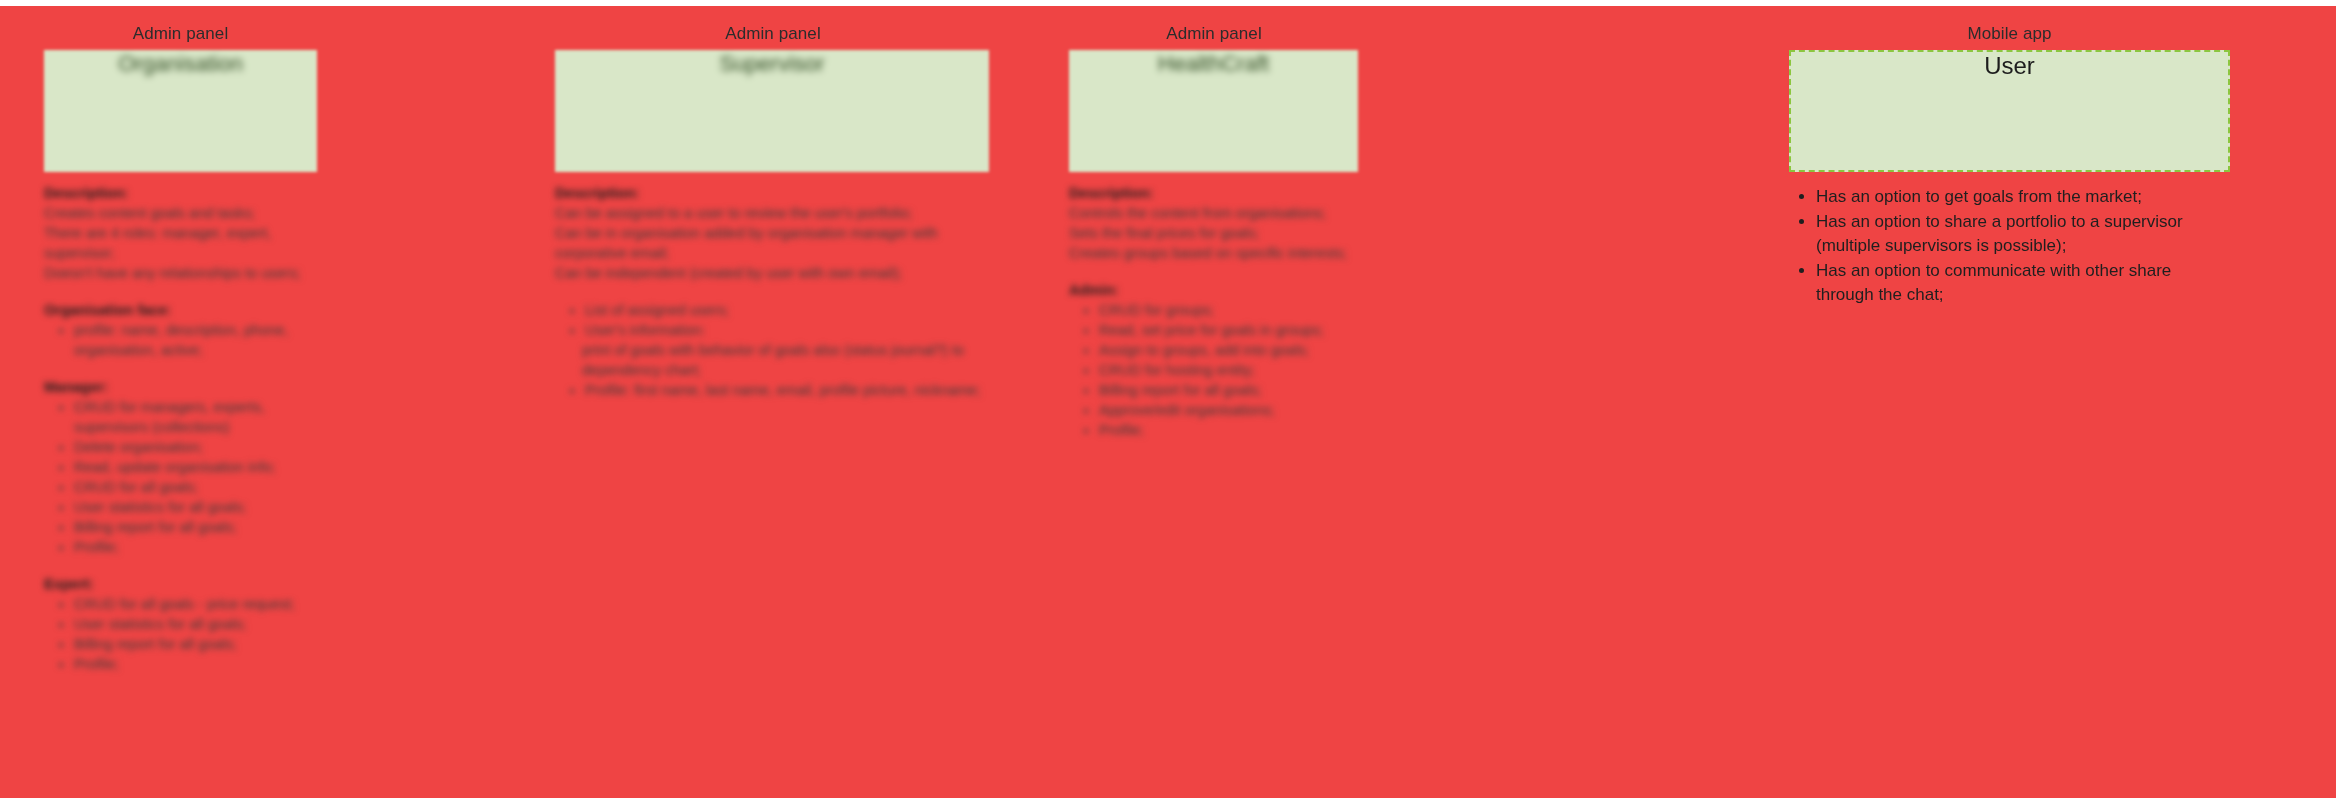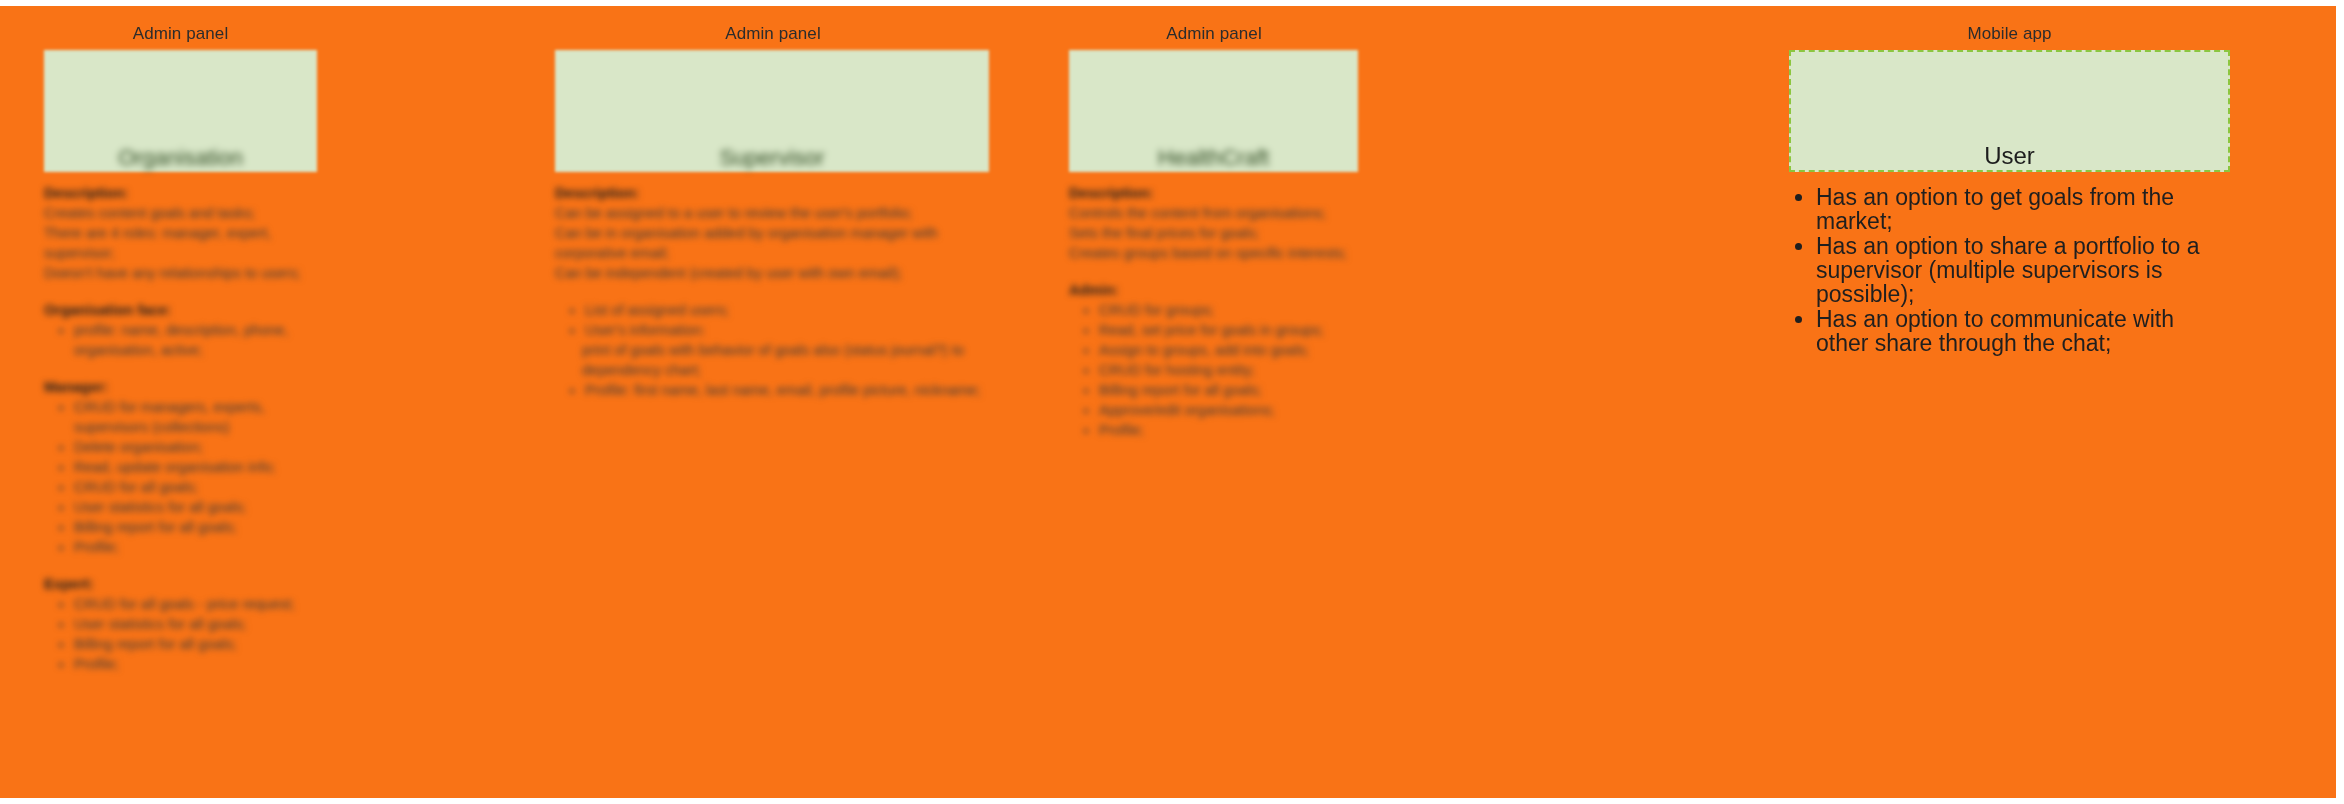--- a/index.html
+++ b/index.html
@@ -16,21 +16,21 @@
     -webkit-font-smoothing: antialiased;
   }
 
   
   #canvas {
     position: absolute;
     left: 0px;
     top: 6px;
     width: 2336px;
     height: 792px;
-    background: #f97316;
+    background: #ef4444;
     overflow: hidden;
   }
 
   
   .column {
     position: absolute;
     top: 0;
   }
   .col-title {
     text-align: center;
@@ -39,21 +39,21 @@
     color: #2c2c2c;
     font-weight: 400;
     padding-top: 18px;
     letter-spacing: 0.1px;
   }
   .role-box {
     margin-top: 6px;
     height: 122px;
     background: #d9e7c8;
     display: flex;
-    align-items: flex-end;
+    align-items: flex-start;
     justify-content: center;
     box-sizing: border-box;
   }
   .role-box.dashed {
     border: 2px dashed #8cc63f;
     background: #d9e7c8;
   }
   .role-name {
     font-size: 24px;
     line-height: 28px;
@@ -95,21 +95,21 @@
     line-height: 20px;
   }
 
   
   ul.clear-bullets {
     margin: 13px 0 0 0;
     padding-left: 27px;
     list-style: disc;
   }
   ul.clear-bullets li {
-    font-size: 23px;
+    font-size: 17px;
     line-height: 24px;
     color: #1f1f1f;
     margin: 0 0 1px 0;
   }
 
   
   .blurred .details,
   .blurred .role-name {
     filter: blur(3.1px);
     color: #3a3a3a;

